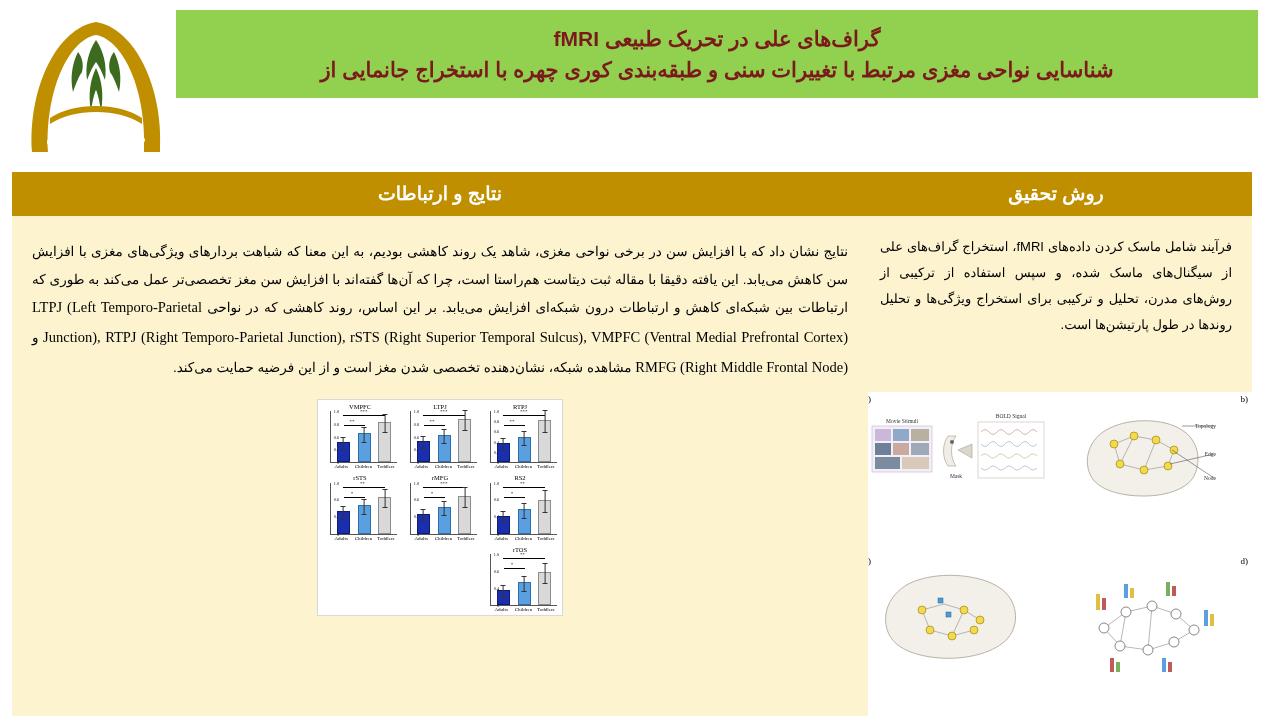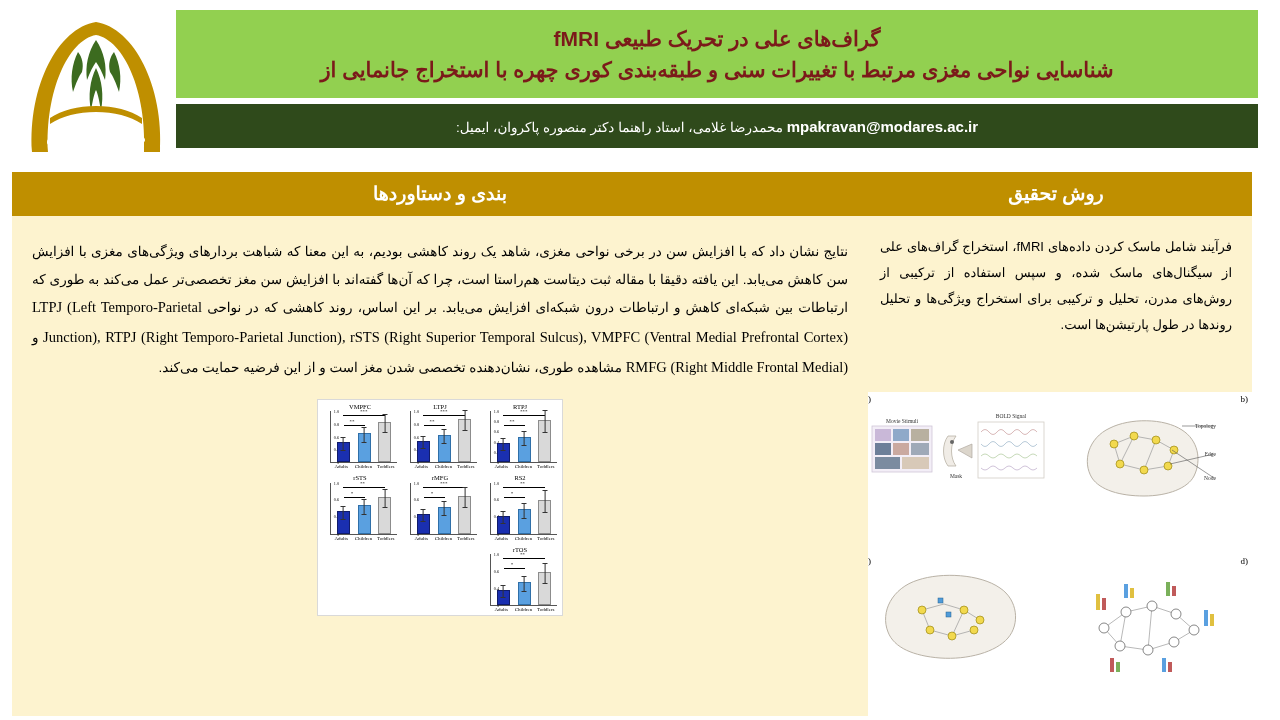--- a/index.html
+++ b/index.html
@@ -298,26 +298,20 @@
 
 <div class="header-wrap">
 
   <div class="title-band">
     <div class="title-text">
       <div>گراف‌های علی در تحریک طبیعی fMRI</div>
       <div>شناسایی نواحی مغزی مرتبط با تغییرات سنی و طبقه‌بندی کوری چهره با استخراج جانمایی از</div>
     </div>
   </div>
 
-  <div class="author-band">
-    <div class="author-text">
-      <span class="email">mpakravan@modares.ac.ir</span>
-      <span>محمدرضا غلامی، استاد راهنما دکتر منصوره پاکروان، ایمیل:</span>
-    </div>
-  </div>
 
   <div class="logo-box">
     <svg width="160" height="152" viewBox="0 0 160 152">
       <path d="M12,146 C8,78 40,18 80,12 C120,18 152,78 148,146 Z" fill="#ffffff"></path>
       <path d="M16,146 C12,80 42,22 80,16 C118,22 148,80 144,146 L128,146 C131,86 108,34 80,29 C52,34 29,86 32,146 Z" fill="#bf8f00"></path>
       <g fill="#3c6b1f">
         <path d="M80,34 C72,46 69,60 71,74 C74,66 77,60 80,56 C83,60 86,66 89,74 C91,60 88,46 80,34 Z"></path>
         <path d="M62,46 C56,58 54,72 57,86 C60,77 63,70 66,66 C68,58 66,51 62,46 Z"></path>
         <path d="M98,46 C104,58 106,72 103,86 C100,77 97,70 94,66 C92,58 94,51 98,46 Z"></path>
         <path d="M80,62 C74,74 72,90 75,104 C77,94 78,88 80,84 C82,88 83,94 85,104 C88,90 86,74 80,62 Z"></path>
@@ -463,29 +457,29 @@
           <circle class="node-w" cx="64" cy="92" r="5"></circle>
           <circle class="node-w" cx="92" cy="96" r="5"></circle>
           <circle class="node-w" cx="118" cy="88" r="5"></circle>
         </svg>
       </div>
     </div>
   </div>
 </div>
 
 <div class="col col-left">
-  <div class="col-head">بندی و دستاوردها</div>
+  <div class="col-head">نتایج و ارتباطات</div>
   <div class="col-body">
 
     <div class="para results-para">
       <span>نتایج نشان داد که با افزایش سن در برخی نواحی مغزی، شاهد یک روند کاهشی بودیم، به این معنا که شباهت بردارهای ویژگی‌های مغزی با افزایش سن کاهش می‌یابد. این یافته دقیقا با مقاله ثبت دیتاست هم‌راستا است، چرا که آن‌ها گفته‌اند با افزایش سن مغز تخصصی‌تر عمل می‌کند به طوری که ارتباطات بین شبکه‌ای کاهش و ارتباطات درون شبکه‌ای افزایش می‌یابد. بر این اساس، روند کاهشی که در نواحی</span>
       <span class="eng">LTPJ (Left Temporo-Parietal Junction), RTPJ (Right Temporo-Parietal Junction), rSTS (Right Superior Temporal Sulcus), VMPFC (Ventral Medial Prefrontal Cortex)</span>
       <span>و</span>
-      <span class="eng">RMFG (Right Middle Frontal Medial)</span>
-      <span>مشاهده طوری، نشان‌دهنده تخصصی شدن مغز است و از این فرضیه حمایت می‌کند.</span>
+      <span class="eng">RMFG (Right Middle Frontal Node)</span>
+      <span>مشاهده شبکه، نشان‌دهنده تخصصی شدن مغز است و از این فرضیه حمایت می‌کند.</span>
     </div>
 
     <div class="chart-card">
       <div class="chart-grid">
 
         <div class="panel">
           <div class="panel-title">RTPJ</div>
           <div class="plot">
             <div class="yaxis-labels">
               <span style="top:0%">1.0</span>

